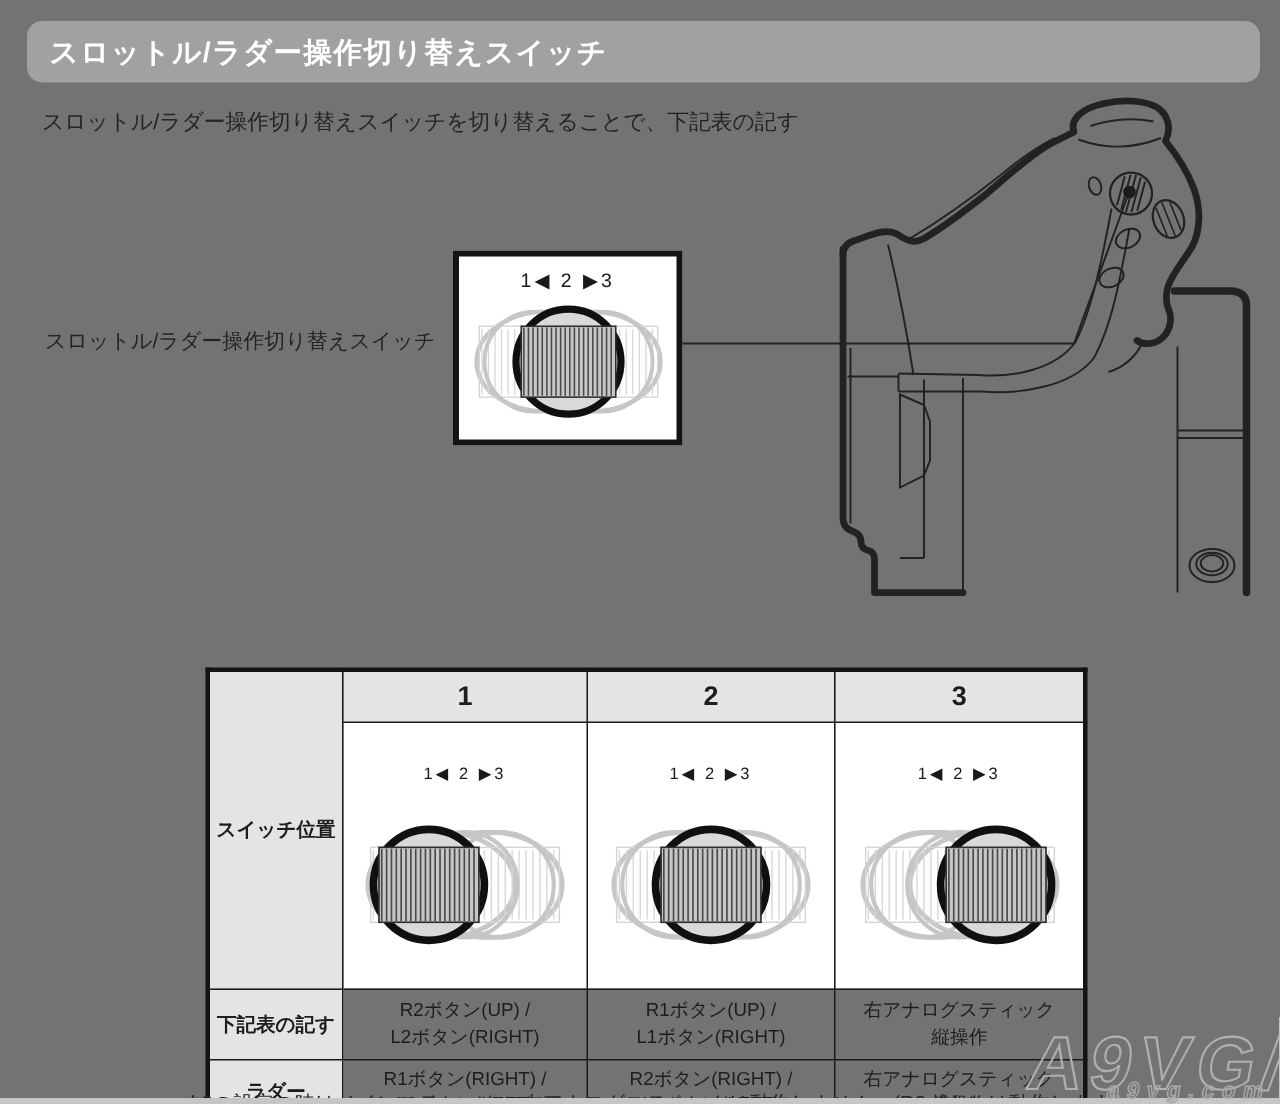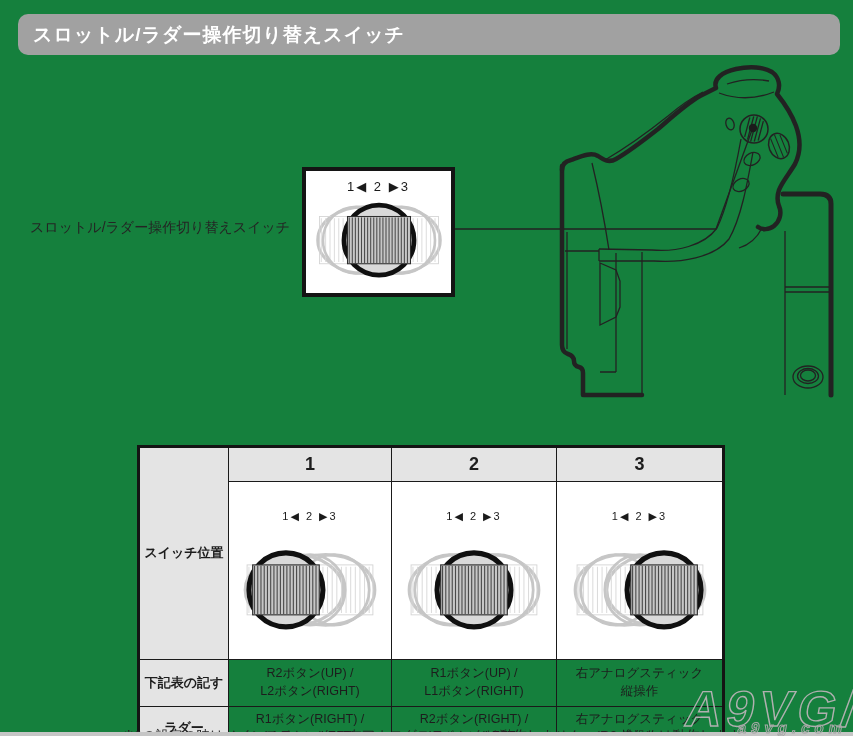--- a/index.html
+++ b/index.html
@@ -1,17 +1,17 @@
 <!DOCTYPE html>
 <html><head>
 <meta charset="utf-8">
 <style>
   html,body{margin:0;padding:0;background:#fff;}
   #page{
-    position:relative;width:853px;height:736px;background:#15803d;overflow:hidden;
+    position:relative;width:853px;height:736px;background:#737373;overflow:hidden;
     font-family:"Liberation Sans","DejaVu Sans",sans-serif;color:#242424;
   }
   
   .header-bar{
     position:absolute;left:18px;top:14px;width:822px;height:41px;
     background:#a1a1a1;border-radius:10px;display:flex;align-items:center;
   }
   .header-bar span{color:#ffffff;font-weight:bold;font-size:19px;padding-left:15px;letter-spacing:1px;}
   
   .intro{position:absolute;left:28px;top:72px;font-size:14.5px;line-height:1.45;color:#242424;}
@@ -58,20 +58,21 @@
 </head>
 <body>
 
 <div id="page">
 
   <div class="header-bar">
     <span>スロットル/ラダー操作切り替えスイッチ</span>
   </div>
 
   <div class="intro">
+    <div>スロットル/ラダー操作切り替えスイッチを切り替えることで、下記表の記す</div>
   </div>
 
   <div class="callout-label">スロットル/ラダー操作切り替えスイッチ</div>
 
   <div class="callout-box">
     <div class="scale-label">1◀ 2 ▶3</div>
     <div class="switch-slot">
         <svg viewBox="0 0 160 110" xmlns="http://www.w3.org/2000/svg">
     <g class="ghost" fill="none">
       <ellipse cx="63" cy="55" rx="53" ry="38" stroke="#c7c7c7" stroke-width="3.5"></ellipse>

